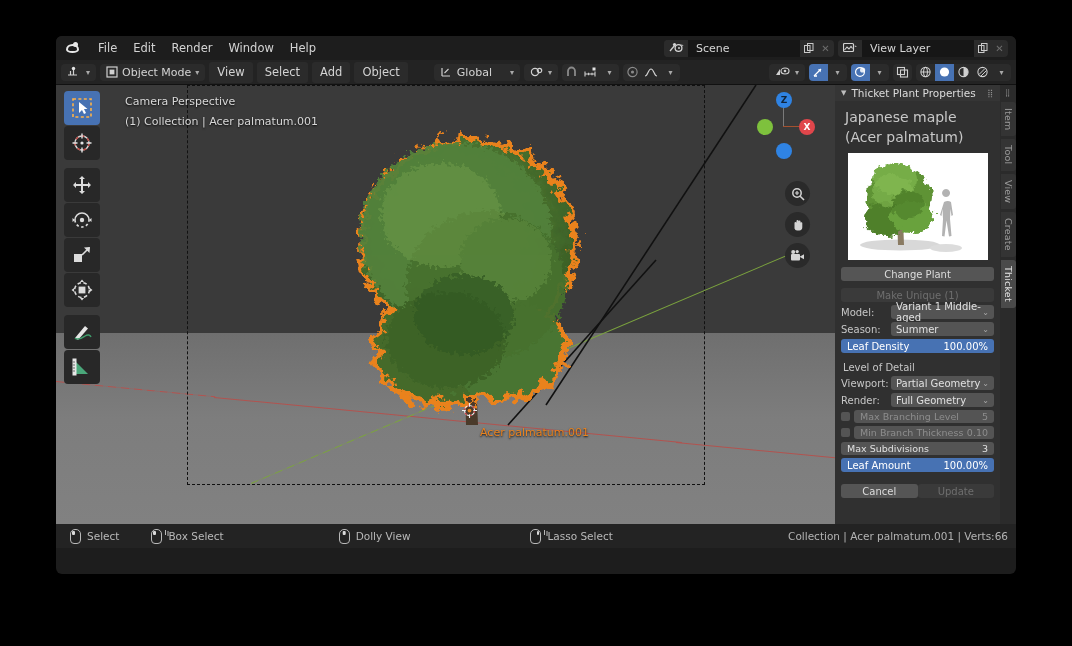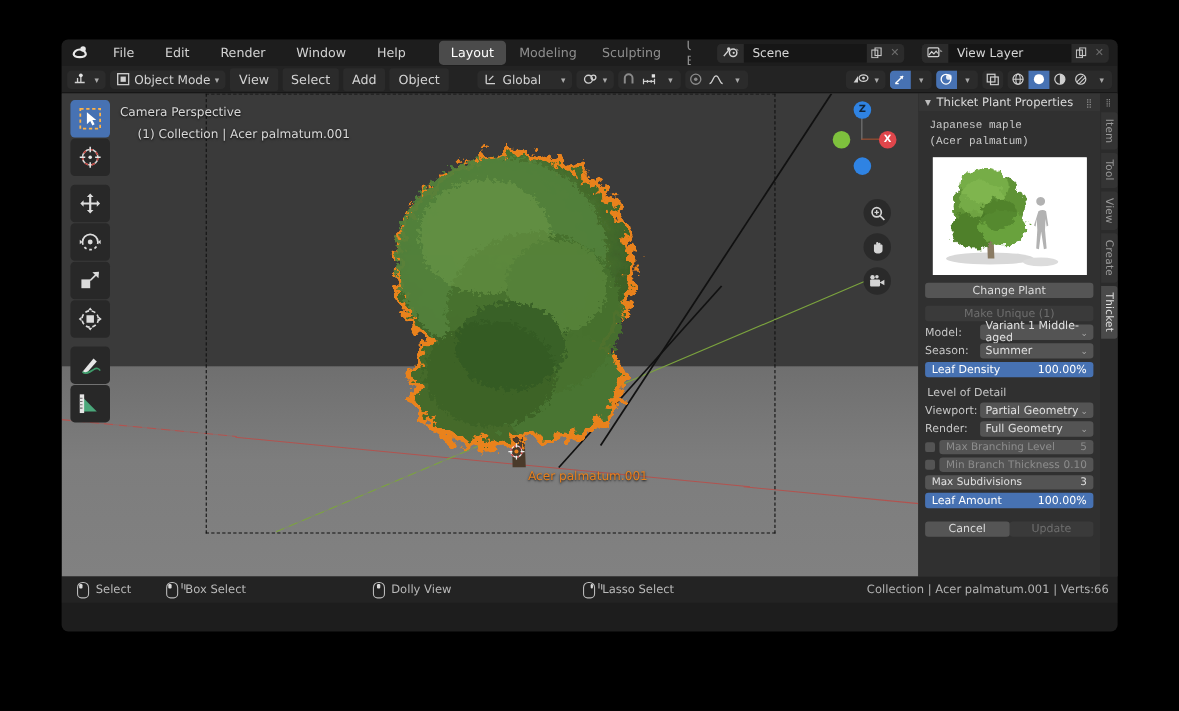--- a/index.html
+++ b/index.html
@@ -14,21 +14,21 @@
   .dot{width:11px;height:11px;border-radius:50%;}
   .dot.r{background:#ff5f57;} .dot.y{background:#febc2e;} .dot.g{background:#28c840;}
   .title-wrap{position:absolute;left:0;right:0;top:0;height:26px;display:flex;align-items:center;
               justify-content:center;gap:5px;}
   .title-txt{font-size:11.5px;color:#cfcfcf;}
   .blendfile-ico{width:12px;height:13px;background:#d9d9d9;border-radius:1px;position:relative;}
   .blendfile-ico:after{content:"";position:absolute;left:2px;top:3px;width:8px;height:7px;
       border-radius:50%;border:2px solid #ea7600;box-sizing:border-box;}
 
   
-  .topbar{height:24px;background:#1d1d1d;display:flex;align-items:center;padding:0 4px;gap:12px;}
+  .topbar{height:24px;background:#1d1d1d;display:flex;align-items:center;padding:0 4px;gap:0;}
   .blender-logo{width:20px;height:16px;margin:0 6px 0 4px;position:relative;}
   .blender-logo:before{content:"";position:absolute;left:2px;top:4px;width:13px;height:9px;
       border:2px solid #e8e8e8;border-radius:50% 50% 50% 50%/60% 60% 40% 40%;box-sizing:border-box;}
   .blender-logo:after{content:"";position:absolute;left:9px;top:2px;width:5px;height:5px;border-radius:50%;
       background:#e8e8e8;}
   .mi{font-size:11.5px;color:#d3d3d3;padding:3px 8px;border-radius:3px;cursor:default;}
   .wstabs{display:flex;align-items:center;margin-left:10px;gap:1px;overflow:hidden;}
   .wtab{font-size:11.5px;color:#8f8f8f;padding:4px 11px;border-radius:4px;}
   .wtab.active{background:#4b4b4b;color:#fff;}
   .spacer{flex:1;}
@@ -98,21 +98,21 @@
   .nptabs{width:16px;background:#2b2b2b;padding-top:4px;display:flex;flex-direction:column;align-items:center;gap:3px;}
   .nptab{writing-mode:vertical-rl;font-size:9.5px;color:#9b9b9b;background:#343434;padding:6px 2px;
          border-radius:0 3px 3px 0;letter-spacing:.2px;}
   .nptab.active{background:#4a4a4a;color:#e2e2e2;}
 
   .ptitle{height:16px;display:flex;align-items:center;gap:5px;padding:0 6px;background:#353535;}
   .ptri{font-size:7px;color:#bdbdbd;}
   .ptitle-lbl{font-size:10.5px;color:#dcdcdc;}
   .grip{margin-left:auto;color:#8e8e8e;font-size:8px;letter-spacing:1px;}
   .pbody{padding:4px 6px 0 6px;}
-  .ptxt{font-size:10px;color:#c8c8c8;margin:4px 0 0 4px;font-family:Liberation Mono, monospace;}
+  .ptxt{font-size:14px;color:#c8c8c8;margin:4px 0 0 4px;}
   .preview{width:140px;height:107px;background:#fff;margin:8px auto 0 auto;position:relative;overflow:hidden;}
 
   .bigbtn{height:14px;background:#555;border-radius:3px;display:flex;align-items:center;justify-content:center;
           font-size:10px;color:#dcdcdc;margin-top:7px;}
   .bigbtn.dis{background:#3a3a3a;color:#6e6e6e;}
   .row{display:flex;align-items:center;margin-top:3px;gap:4px;}
   .rlbl{font-size:10px;color:#c6c6c6;width:46px;flex:none;}
   .drop{flex:1;height:14px;background:#545454;border-radius:3px;display:flex;align-items:center;
         padding:0 5px;font-size:10px;color:#e0e0e0;}
   .drop .chev{margin-left:auto;}
@@ -149,27 +149,20 @@
   <div class="window">
 
 
     <div class="topbar">
       <div class="blender-logo"></div>
       <div class="mi">File</div>
       <div class="mi">Edit</div>
       <div class="mi">Render</div>
       <div class="mi">Window</div>
       <div class="mi">Help</div>
-      <div class="wstabs">
-        <div class="wtab active">Layout</div>
-        <div class="wtab">Modeling</div>
-        <div class="wtab">Sculpting</div>
-        <div class="wtab">UV Editing</div>
-        <div class="wtab" style="max-width:38px;overflow:hidden;white-space:nowrap;">Texture</div>
-      </div>
       <div class="spacer"></div>
 
       <div class="idblock">
         <div class="idico">
           <svg width="15" height="12" viewBox="0 0 15 12">
               <circle cx="9.5" cy="6" r="3.4" fill="none" stroke="#d3d3d3" stroke-width="1.3"></circle>
               <circle cx="10" cy="6" r="1" fill="#d3d3d3"></circle>
               <path d="M1 9 L6 3" stroke="#d3d3d3" stroke-width="1.3" fill="none"></path>
               <circle cx="5.5" cy="2.5" r="1.6" fill="#d3d3d3"></circle>
               <path d="M12.5 2 l2.2 2 -2.2 0" fill="#a9a9a9"></path>
@@ -417,21 +410,21 @@
           <svg class="origin" style="left:116px;top:278px;" viewBox="0 0 16 16">
             <circle cx="8" cy="8" r="5.4" fill="none" stroke="#e9e9e9" stroke-width="1.2"></circle>
             <circle cx="8" cy="8" r="5.4" fill="none" stroke="#cc3b3b" stroke-width="1.2" stroke-dasharray="2.8 2.8"></circle>
             <circle cx="8" cy="8" r="2" fill="#e9821f"></circle>
             <path d="M8 0 v4 M8 12 v4 M0 8 h4 M12 8 h4" stroke="#f0f0f0" stroke-width="1.2"></path>
           </svg>
         </div>
 
         <div class="objlabel" style="left:424px;top:341px;">Acer palmatum.001</div>
 
-        <div class="vptext" style="left:53px;top:10px;">Camera Perspective</div>
+        <div class="vptext" style="left:69px;top:10px;">Camera Perspective</div>
         <div class="vptext" style="left:69px;top:30px;">(1) Collection | Acer palmatum.001</div>
 
         <div class="toolcol">
           <div class="tgrp">
             <div class="tbtn on">
               <svg width="22" height="22" viewBox="0 0 22 22">
                 <rect x="2" y="2" width="18" height="18" fill="none" stroke="#ffb347" stroke-width="1.6" stroke-dasharray="3 2.4"></rect>
                 <path d="M8 5 L8 16 L11 13 L13 17 L15 16 L13 12 L16.5 12 Z" fill="#fff"></path>
               </svg>
             </div>

